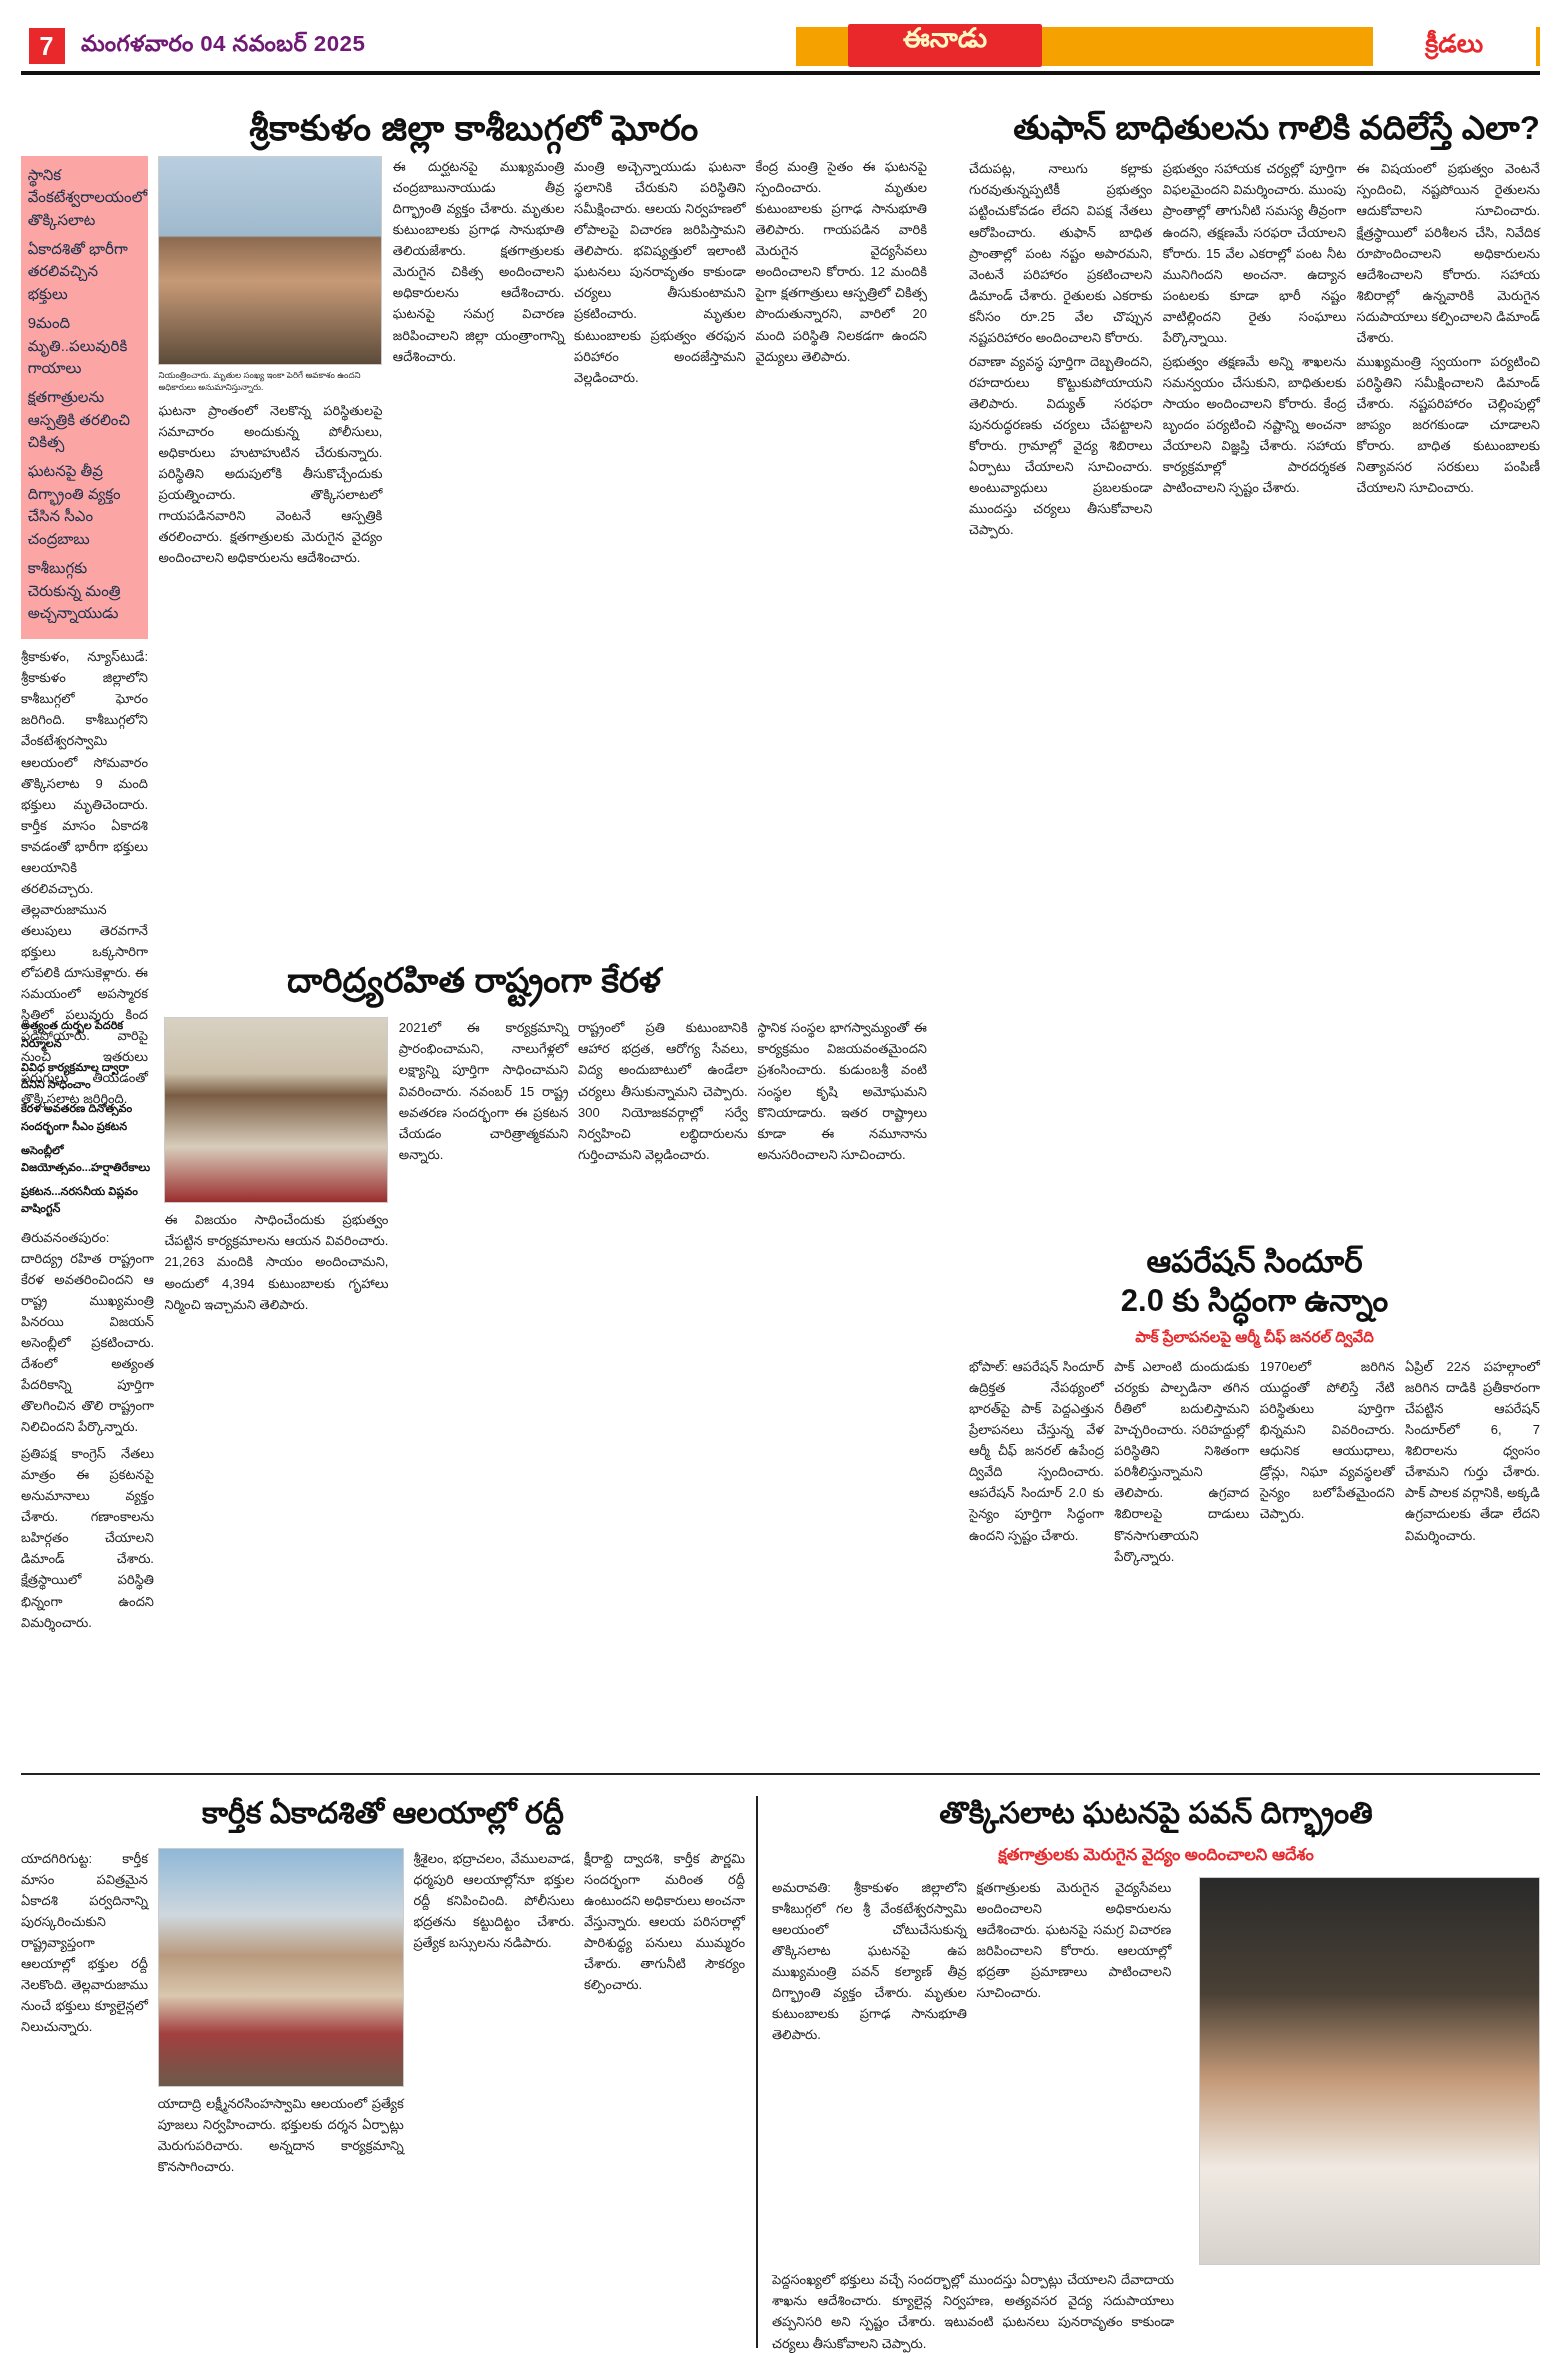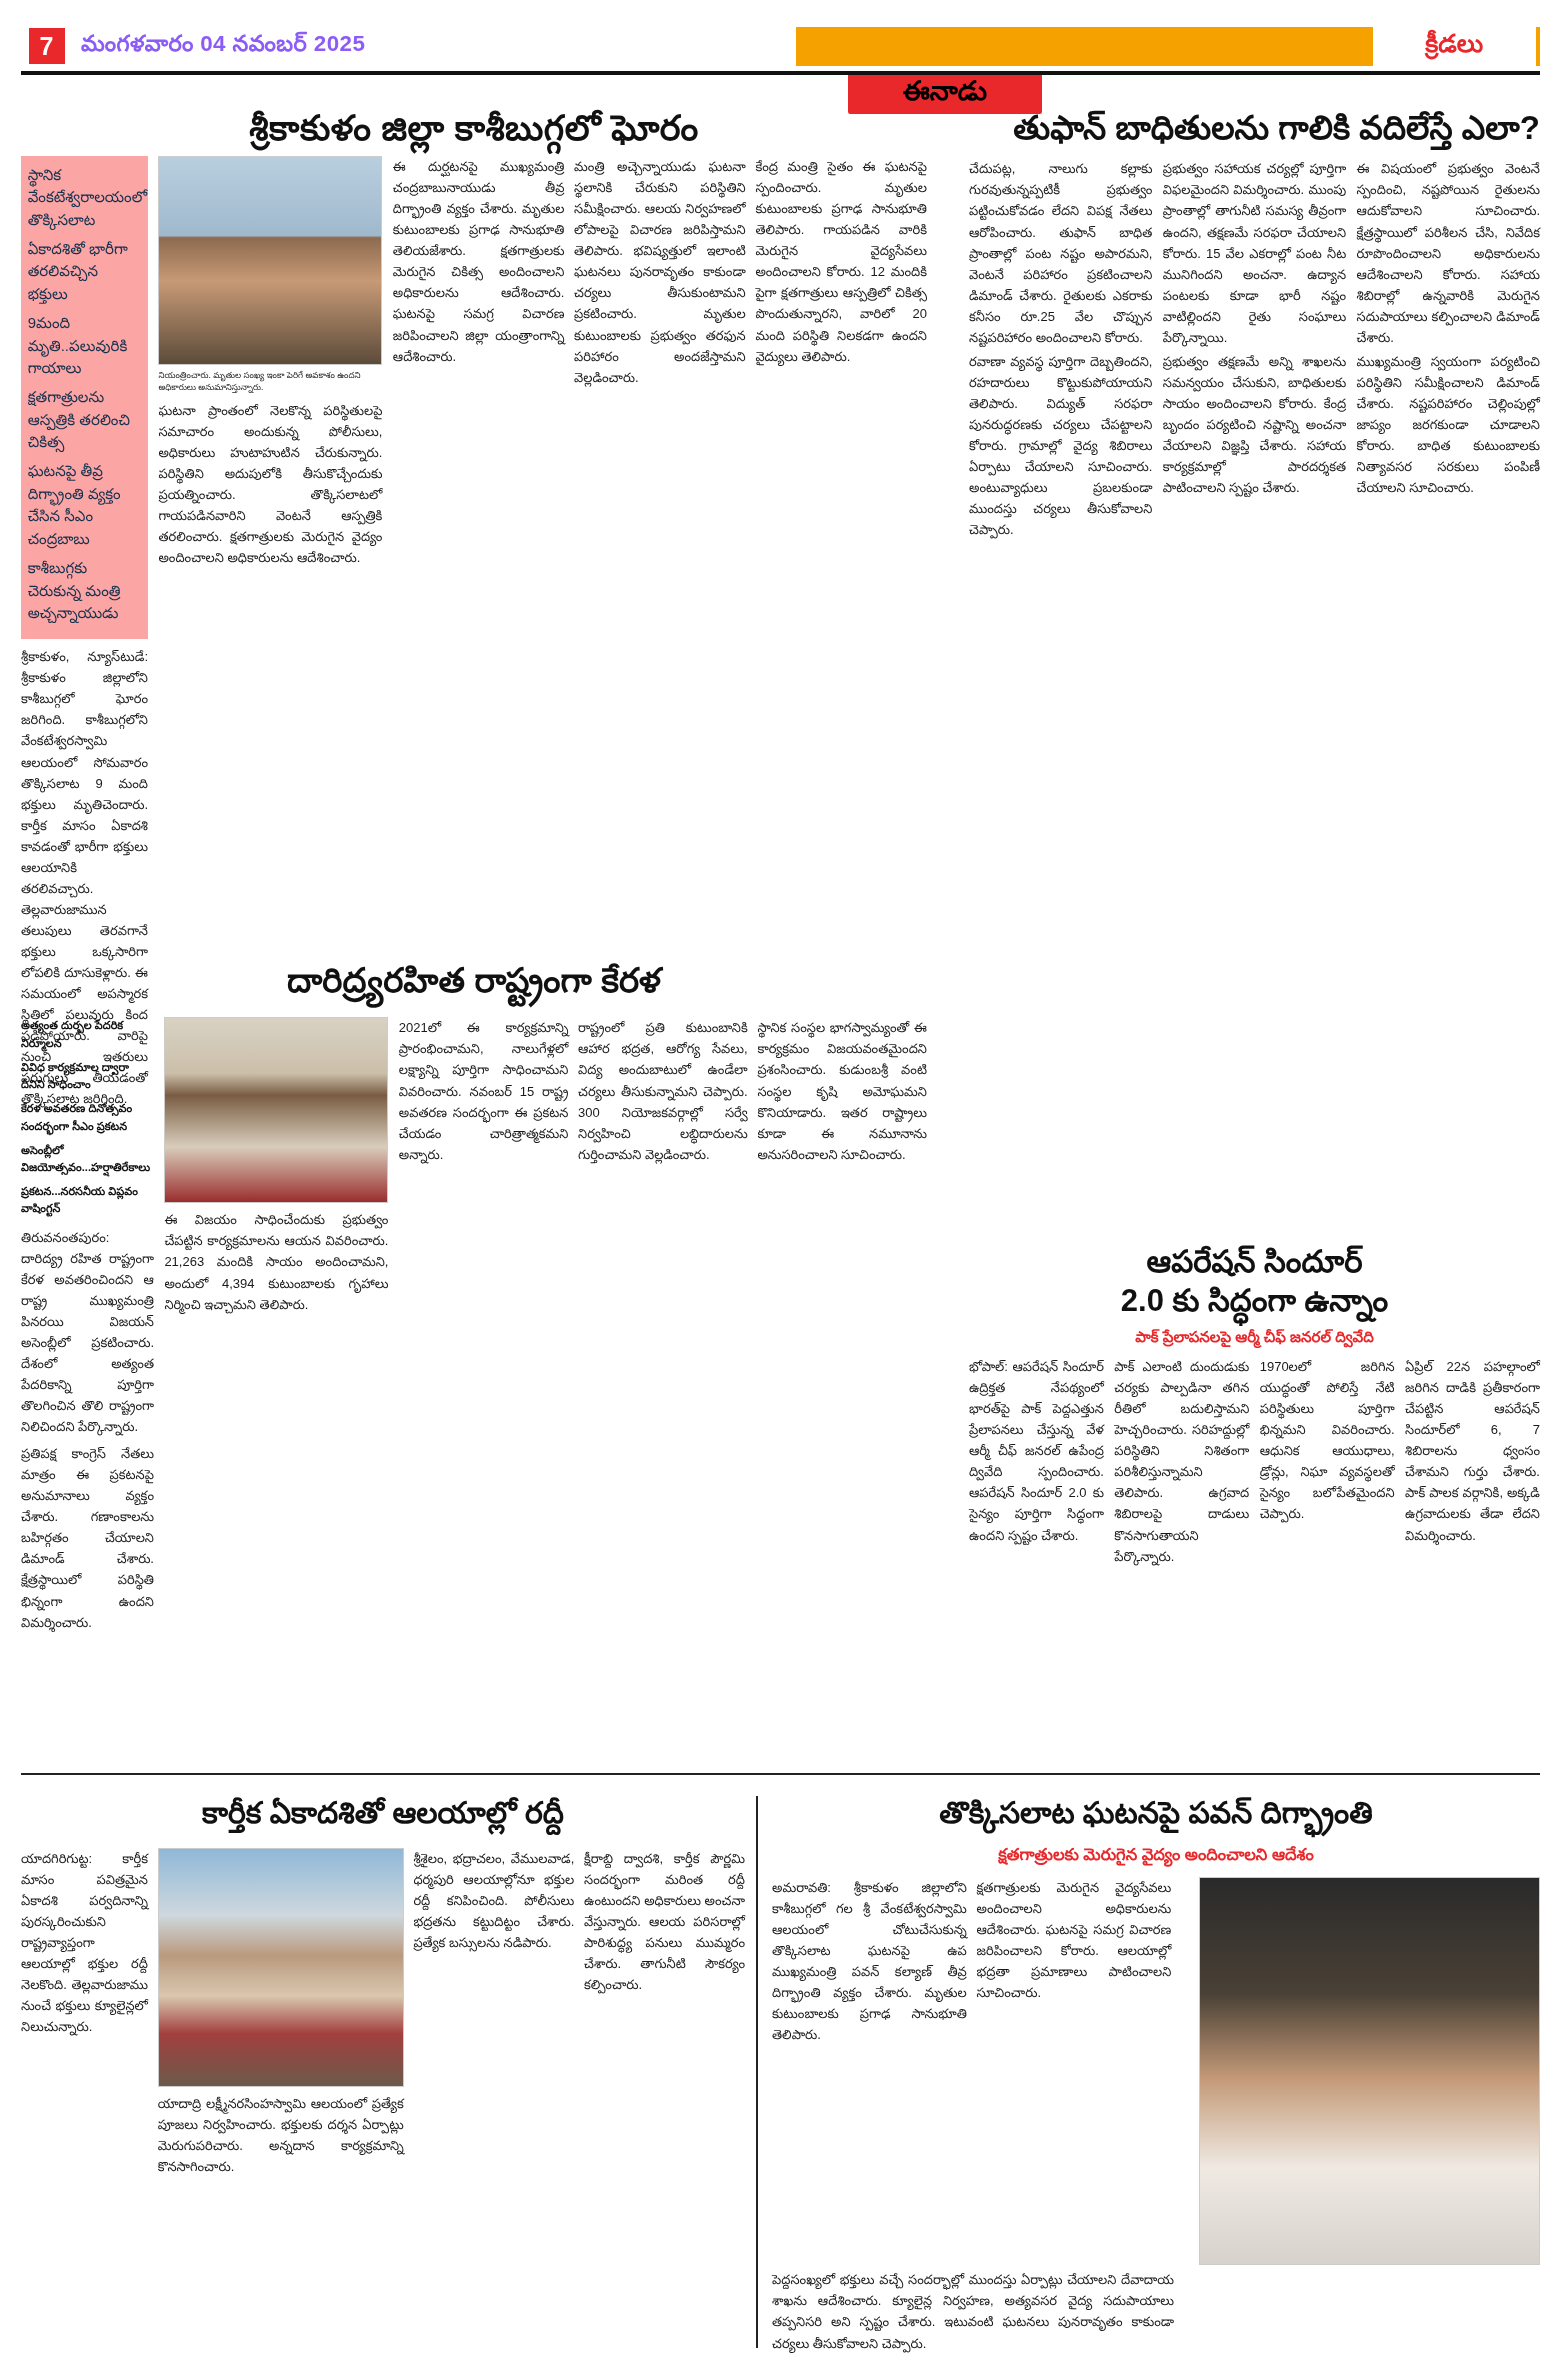--- a/index.html
+++ b/index.html
@@ -4,22 +4,22 @@
 <style>
   html,body{margin:0;padding:0;background:#ffffff;}
   body{font-family:"Liberation Sans", sans-serif;color:#111;}
   .page{width:1561px;height:2354px;position:relative;background:#fff;box-sizing:border-box;padding:0;}
 
   
   .masthead{position:relative;height:72px;margin:13.4px 21px 0 21px;}
   .mast-bar{position:absolute;left:0;top:13.4px;right:0;height:39px;background:#f5a200;}
   .mast-yellow-strip{position:absolute;left:0;top:13.4px;width:775px;height:39px;background:#ffffff;}
   .page-num-box{position:absolute;left:7.5px;top:15px;width:36px;height:36px;background:#e8282b;color:#fff;font-size:25px;font-weight:bold;display:flex;align-items:center;justify-content:center;}
-  .mast-date{position:absolute;left:60px;top:18px;font-size:22.4px;font-weight:bold;color:#8b5cf6;letter-spacing:0.4px;}
-  .mast-logo{position:absolute;left:827px;top:10.4px;width:194px;height:43px;background:#e8282b;color:#000000;display:flex;align-items:flex-end;justify-content:center;font-size:27px;font-weight:bold;border-radius:2.2px;margin-top:47px;}
+  .mast-date{position:absolute;left:60px;top:18px;font-size:22.4px;font-weight:bold;color:#701a75;letter-spacing:0.4px;}
+  .mast-logo{position:absolute;left:827px;top:10.4px;width:194px;height:43px;background:#e8282b;color:#fef9c3;display:flex;align-items:flex-start;justify-content:center;font-size:27px;font-weight:bold;border-radius:2.2px;}
   .mast-logo span{transform:translateY(-1.5px);}
   .mast-section{position:absolute;right:4.5px;top:13.4px;height:39px;min-width:142px;background:#fff;color:#e8282b;font-size:25px;font-weight:bold;display:flex;align-items:center;justify-content:center;padding:0 10.4px;}
   .mast-rule{position:absolute;left:0;right:0;top:58px;height:3.7px;background:#111;}
 
   
   .col-text{font-size:13px;line-height:1.62;text-align:justify;color:#1a1a1a;}
 
   
   .story1{position:absolute;left:21px;top:95px;width:906px;}
   .headline-main{font-size:35px;font-weight:bold;color:#111;text-align:center;letter-spacing:0.4px;line-height:1.15;margin-bottom:7.5px;}

